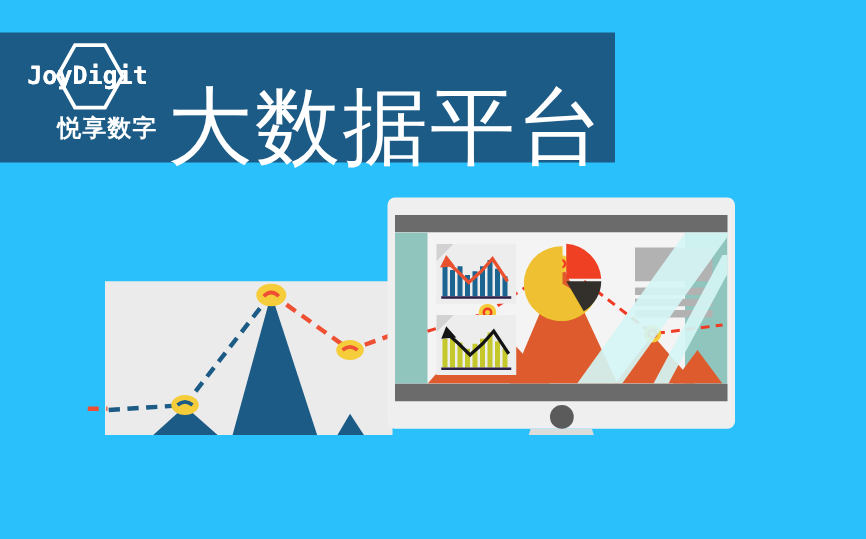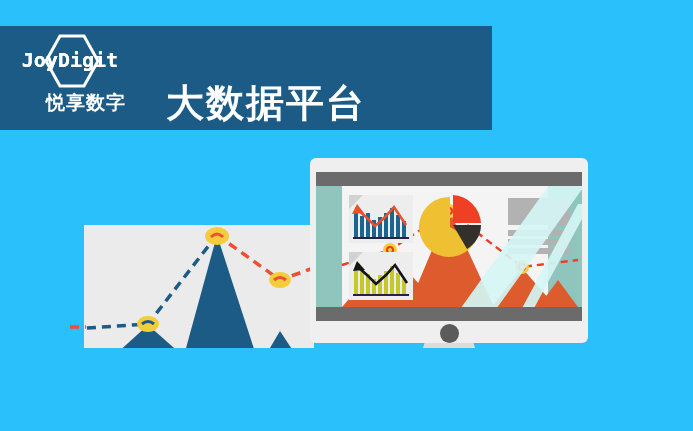--- a/index.html
+++ b/index.html
@@ -29,24 +29,23 @@
     text-shadow:0 0 0 #fff;
   }
   .logo-cn{
     position:absolute;left:0;top:58px;width:112px;
     text-align:right;color:#ffffff;
     font-size:19px;font-weight:bold;letter-spacing:1px;
     font-family:"DejaVu Sans","Liberation Sans",sans-serif;
   }
   .banner-title{
     position:absolute;left:134px;top:50px;
-    color:#ffffff;font-size:38px;font-weight:bold;line-height:54px;
+    color:#ffffff;font-size:68px;font-weight:normal;line-height:54px;
     letter-spacing:2px;
     font-family:"DejaVu Sans","Liberation Sans",sans-serif;
-    margin-left:32px;
   }
 
   
   .left-panel{
     position:absolute;left:84px;top:225px;width:230px;height:167px;
     background:#ebebeb;overflow:hidden;
   }
   .lp-svg{position:absolute;left:0;top:0;}
   .overflow-line{position:absolute;left:70px;top:300px;width:260px;height:60px;pointer-events:none;}
 

